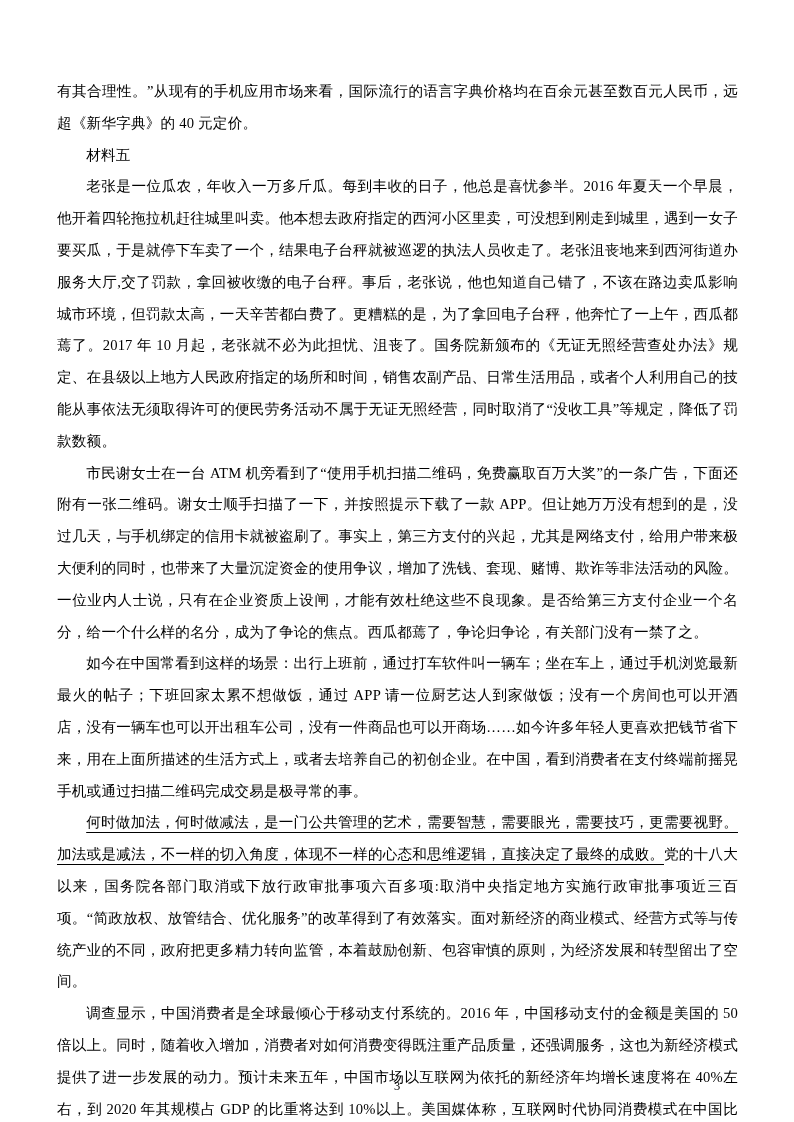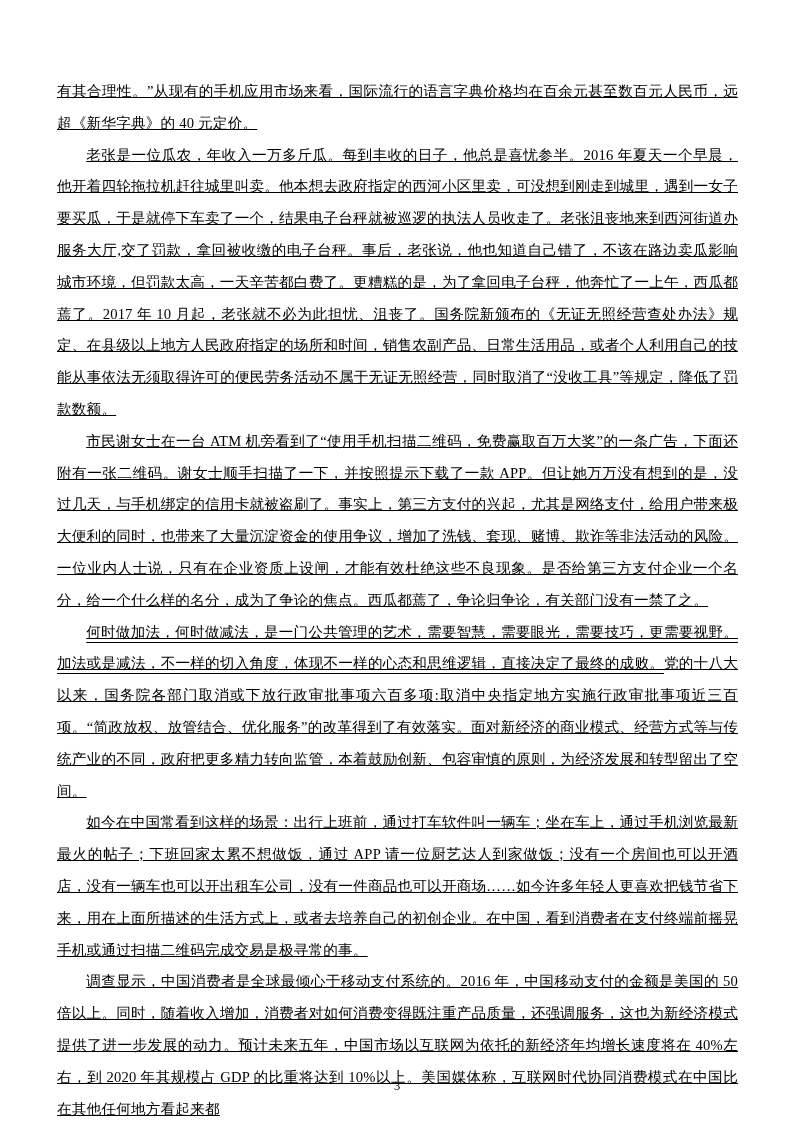--- a/index.html
+++ b/index.html
@@ -20,21 +20,20 @@
     left: 57px;
     width: 681px;
     font-size: 14.6px;
     line-height: 31.8px;
     text-align: justify;
     letter-spacing: 0.2px;
   }
   .page-body p {
     margin: 0;
     padding: 0;
-    text-decoration: underline;
   }
   .indent {
     text-indent: 2em;
   }
   .no-indent {
     text-indent: 0;
   }
   .underlined {
     text-decoration: underline;
     text-decoration-thickness: 1px;
@@ -50,27 +49,28 @@
     line-height: 16px;
     color: #000000;
   }
 </style>
 </head>
 <body>
 
 <div class="page-body">
   <p class="no-indent">有其合理性。”从现有的手机应用市场来看，国际流行的语言字典价格均在百余元甚至数百元人民币，远超《新华字典》的 40 元定价。</p>
 
+  <p class="indent">材料五</p>
 
   <p class="indent">老张是一位瓜农，年收入一万多斤瓜。每到丰收的日子，他总是喜忧参半。2016 年夏天一个早晨，他开着四轮拖拉机赶往城里叫卖。他本想去政府指定的西河小区里卖，可没想到刚走到城里，遇到一女子要买瓜，于是就停下车卖了一个，结果电子台秤就被巡逻的执法人员收走了。老张沮丧地来到西河街道办服务大厅,交了罚款，拿回被收缴的电子台秤。事后，老张说，他也知道自己错了，不该在路边卖瓜影响城市环境，但罚款太高，一天辛苦都白费了。更糟糕的是，为了拿回电子台秤，他奔忙了一上午，西瓜都蔫了。2017 年 10 月起，老张就不必为此担忧、沮丧了。国务院新颁布的《无证无照经营查处办法》规定、在县级以上地方人民政府指定的场所和时间，销售农副产品、日常生活用品，或者个人利用自己的技能从事依法无须取得许可的便民劳务活动不属于无证无照经营，同时取消了“没收工具”等规定，降低了罚款数额。</p>
 
   <p class="indent">市民谢女士在一台 ATM 机旁看到了“使用手机扫描二维码，免费赢取百万大奖”的一条广告，下面还附有一张二维码。谢女士顺手扫描了一下，并按照提示下载了一款 APP。但让她万万没有想到的是，没过几天，与手机绑定的信用卡就被盗刷了。事实上，第三方支付的兴起，尤其是网络支付，给用户带来极大便利的同时，也带来了大量沉淀资金的使用争议，增加了洗钱、套现、赌博、欺诈等非法活动的风险。一位业内人士说，只有在企业资质上设闸，才能有效杜绝这些不良现象。是否给第三方支付企业一个名分，给一个什么样的名分，成为了争论的焦点。西瓜都蔫了，争论归争论，有关部门没有一禁了之。</p>
 
+  <p class="indent">如今在中国常看到这样的场景：出行上班前，通过打车软件叫一辆车；坐在车上，通过手机浏览最新最火的帖子；下班回家太累不想做饭，通过 APP 请一位厨艺达人到家做饭；没有一个房间也可以开酒店，没有一辆车也可以开出租车公司，没有一件商品也可以开商场……如今许多年轻人更喜欢把钱节省下来，用在上面所描述的生活方式上，或者去培养自己的初创企业。在中国，看到消费者在支付终端前摇晃手机或通过扫描二维码完成交易是极寻常的事。</p>
+
   <p class="indent">
     <span class="underlined">何时做加法，何时做减法，是一门公共管理的艺术，需要智慧，需要眼光，需要技巧，更需要视野。加法或是减法，不一样的切入角度，体现不一样的心态和思维逻辑，直接决定了最终的成败。</span><span>党的十八大以来，国务院各部门取消或下放行政审批事项六百多项:取消中央指定地方实施行政审批事项近三百项。“简政放权、放管结合、优化服务”的改革得到了有效落实。面对新经济的商业模式、经营方式等与传统产业的不同，政府把更多精力转向监管，本着鼓励创新、包容审慎的原则，为经济发展和转型留出了空间。</span>
   </p>
-
-  <p class="indent">如今在中国常看到这样的场景：出行上班前，通过打车软件叫一辆车；坐在车上，通过手机浏览最新最火的帖子；下班回家太累不想做饭，通过 APP 请一位厨艺达人到家做饭；没有一个房间也可以开酒店，没有一辆车也可以开出租车公司，没有一件商品也可以开商场……如今许多年轻人更喜欢把钱节省下来，用在上面所描述的生活方式上，或者去培养自己的初创企业。在中国，看到消费者在支付终端前摇晃手机或通过扫描二维码完成交易是极寻常的事。</p>
 
   <p class="indent">调查显示，中国消费者是全球最倾心于移动支付系统的。2016 年，中国移动支付的金额是美国的 50 倍以上。同时，随着收入增加，消费者对如何消费变得既注重产品质量，还强调服务，这也为新经济模式提供了进一步发展的动力。预计未来五年，中国市场以互联网为依托的新经济年均增长速度将在 40%左右，到 2020 年其规模占 GDP 的比重将达到 10%以上。美国媒体称，互联网时代协同消费模式在中国比在其他任何地方看起来都</p>
 </div>
 
 <div class="page-footer">3</div>
 
 </body></html>

